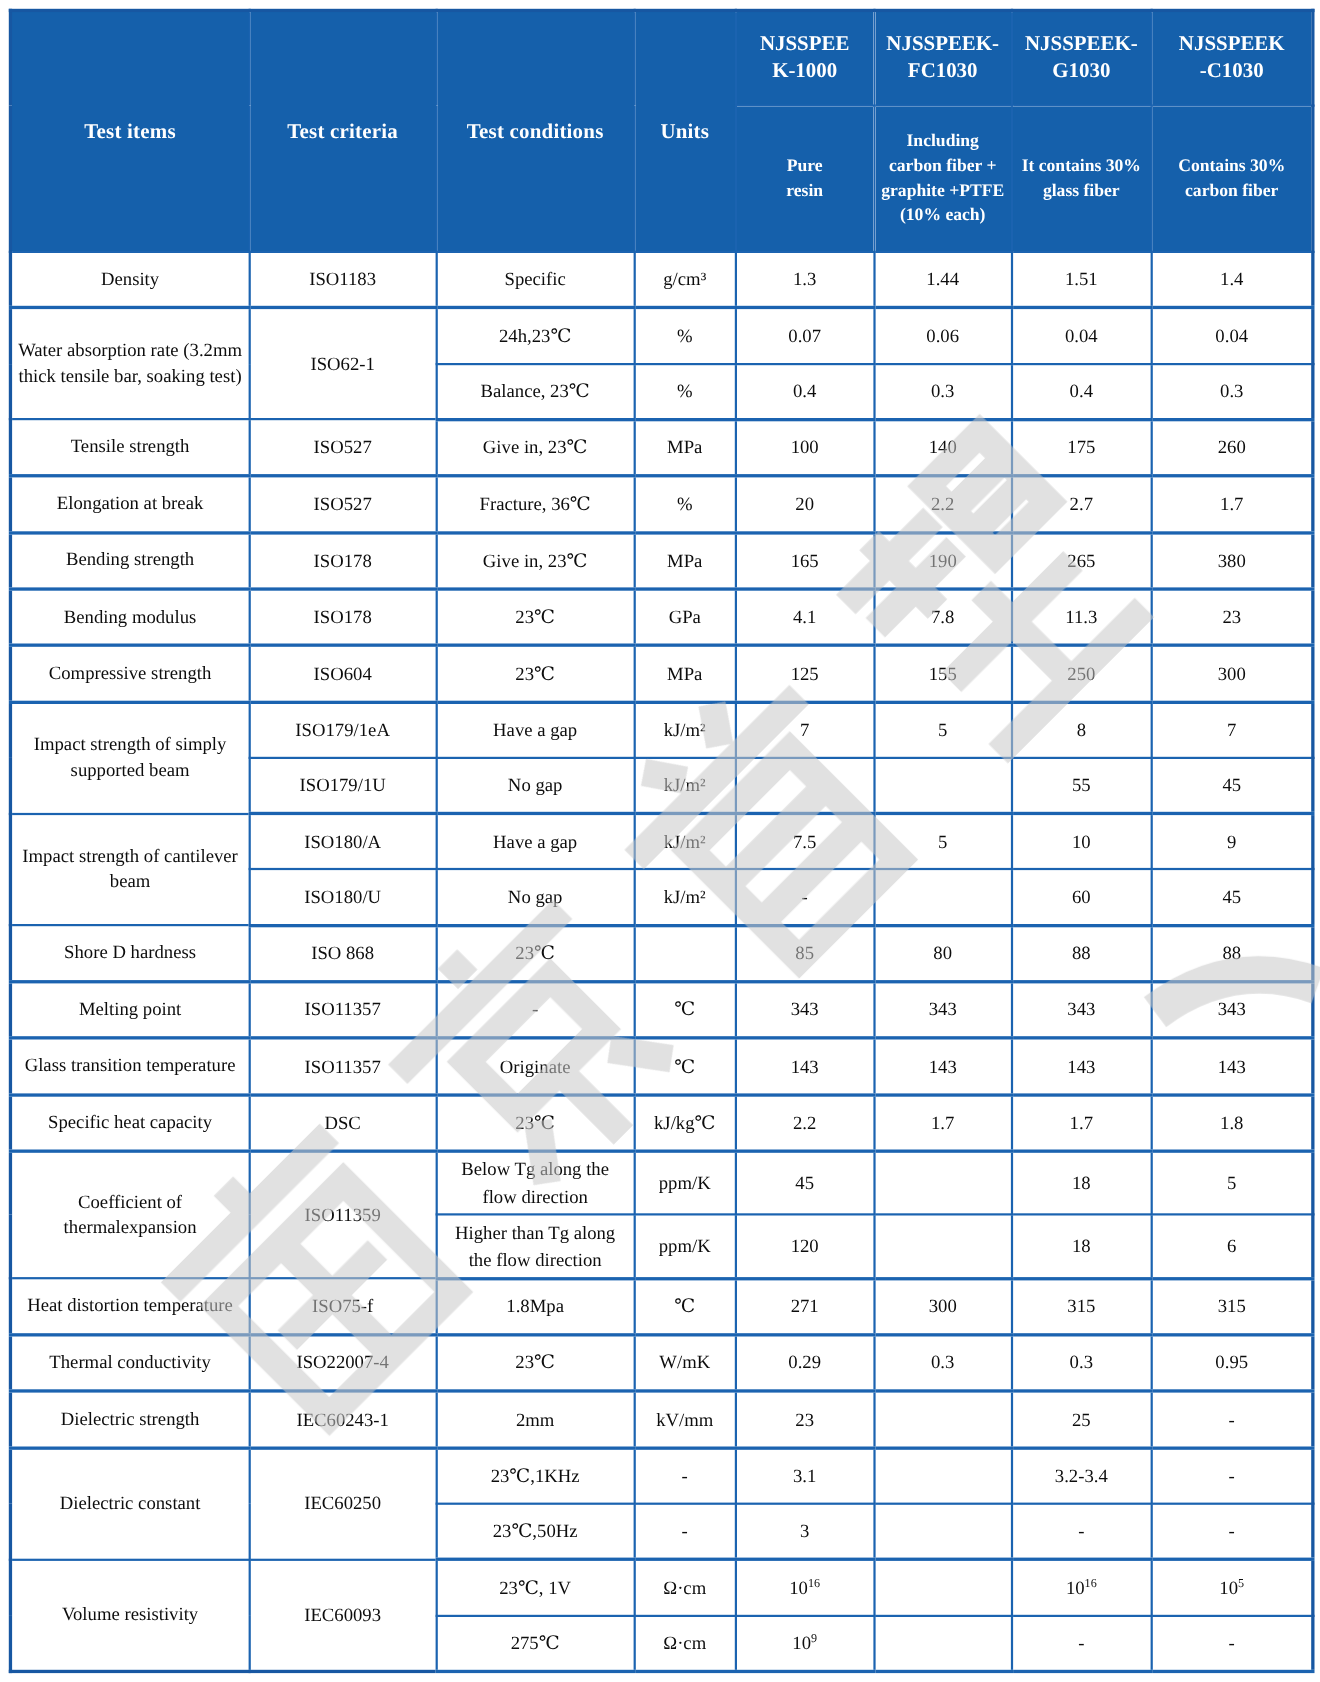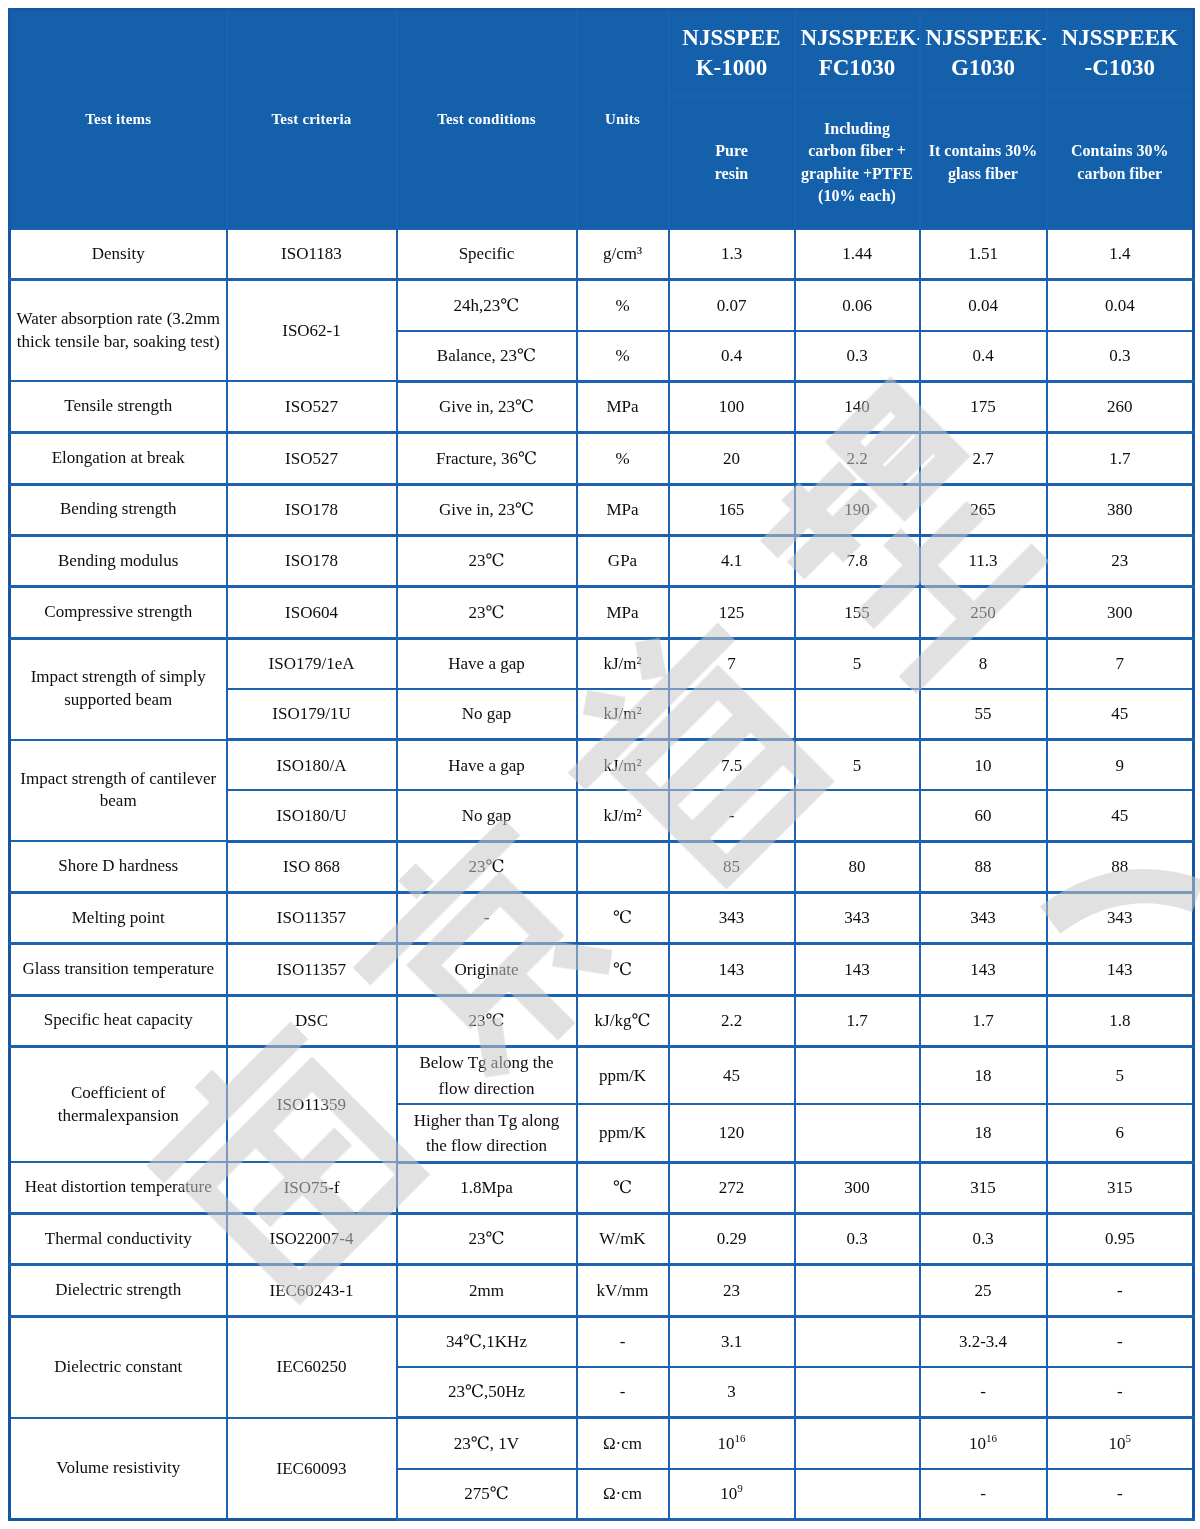--- a/index.html
+++ b/index.html
@@ -10,22 +10,22 @@
   table.spec{
     position:absolute;left:8px;top:8px;width:1184px;height:1513px;
     border-collapse:collapse;table-layout:fixed;
     border:3px solid #1757a2;
   }
   .spec th,.spec td{
     border:2px solid #1b63b0;text-align:center;vertical-align:middle;padding:2px 5px;
     overflow:hidden;
   }
   .spec thead th{background:#1560ab;color:#ffffff;font-weight:bold;}
-  .h-main{font-size:15px;letter-spacing:.2px;}
-  .h-prod{font-size:23px;height:80px;white-space:pre-line;line-height:1.3;}
+  .h-main{font-size:19px;letter-spacing:.2px;}
+  .h-prod{font-size:19px;height:80px;white-space:pre-line;line-height:1.3;}
   .h-desc{font-size:16px;height:127px;white-space:pre-line;line-height:1.4;padding:4px 6px;}
   .spec tbody td{font-size:17px;color:#0d0d0d;height:44px;line-height:1.5;}
   .spec tbody td.item{line-height:1.35;}
   .spec tbody tr.gend td{border-bottom-width:3px;}
   sup{font-size:11px;line-height:0;}
   .watermark{
     position:absolute;left:0;top:0;width:1200px;height:1529px;
     pointer-events:none;
   }
 </style>
@@ -241,21 +241,21 @@
           <td class="val">120</td>
           <td class="val"></td>
           <td class="val">18</td>
           <td class="val">6</td>
         </tr>
         <tr class="gend">
           <td class="item">Heat distortion temperature</td>
           <td class="crit">ISO75-f</td>
           <td class="cond">1.8Mpa</td>
           <td class="unit">℃</td>
-          <td class="val">272</td>
+          <td class="val">271</td>
           <td class="val">300</td>
           <td class="val">315</td>
           <td class="val">315</td>
         </tr>
         <tr class="gend">
           <td class="item">Thermal conductivity</td>
           <td class="crit">ISO22007-4</td>
           <td class="cond">23℃</td>
           <td class="unit">W/mK</td>
           <td class="val">0.29</td>
@@ -269,21 +269,21 @@
           <td class="cond">2mm</td>
           <td class="unit">kV/mm</td>
           <td class="val">23</td>
           <td class="val"></td>
           <td class="val">25</td>
           <td class="val">-</td>
         </tr>
         <tr>
           <td class="item" rowspan="2">Dielectric constant</td>
           <td class="crit" rowspan="2">IEC60250</td>
-          <td class="cond">34℃,1KHz</td>
+          <td class="cond">23℃,1KHz</td>
           <td class="unit">-</td>
           <td class="val">3.1</td>
           <td class="val"></td>
           <td class="val">3.2-3.4</td>
           <td class="val">-</td>
         </tr>
         <tr class="gend">
           <td class="cond">23℃,50Hz</td>
           <td class="unit">-</td>
           <td class="val">3</td>

